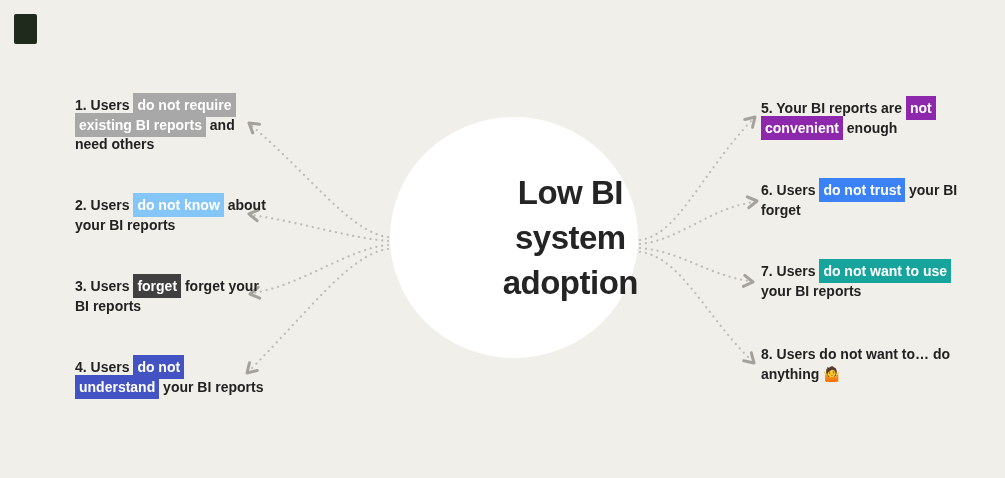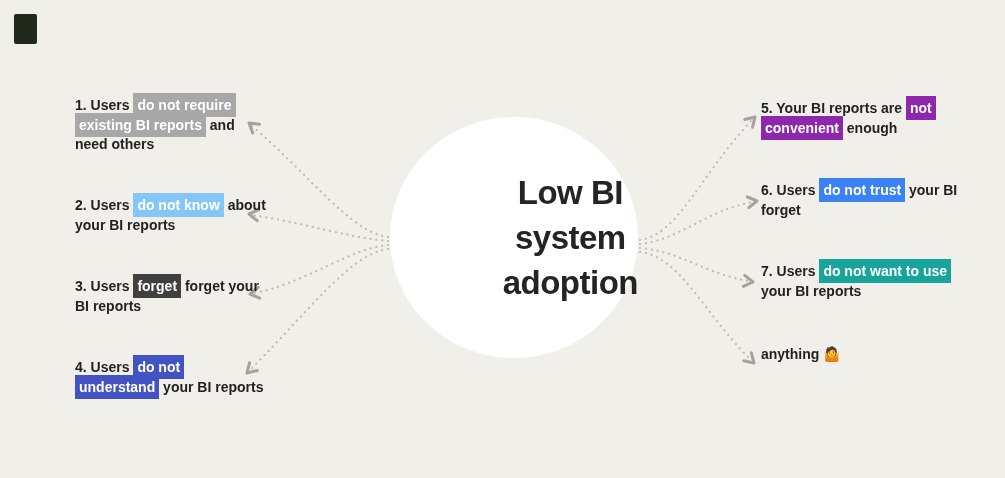--- a/index.html
+++ b/index.html
@@ -113,16 +113,17 @@
     <div><span>6. Users </span><span class="hl c6">do not trust</span><span> your BI</span></div>
     <div><span>forget</span></div>
   </div>
 
   <div class="item p7">
     <div><span>7. Users </span><span class="hl c7">do not want to use</span></div>
     <div><span>your BI reports</span></div>
   </div>
 
   <div class="item p8">
+    <div><span>8. Users do not want to… do</span></div>
     <div><span>anything 🤷</span><span></span></div>
   </div>
 
 </div>
 
 </body></html>

